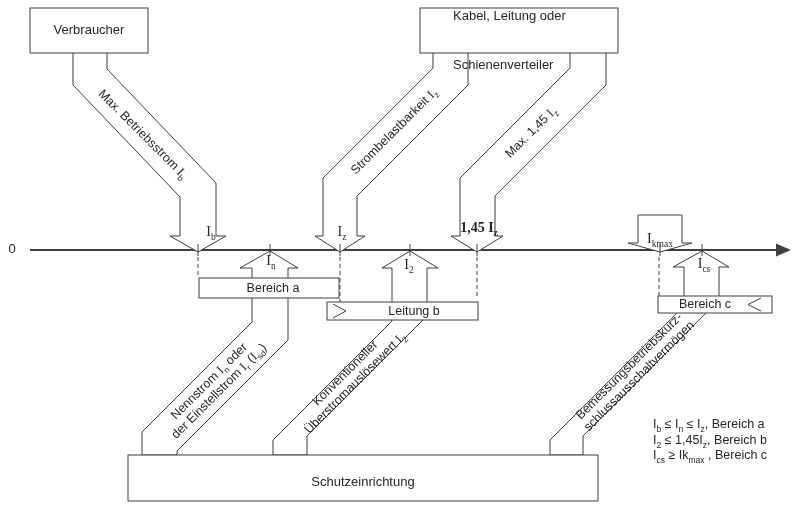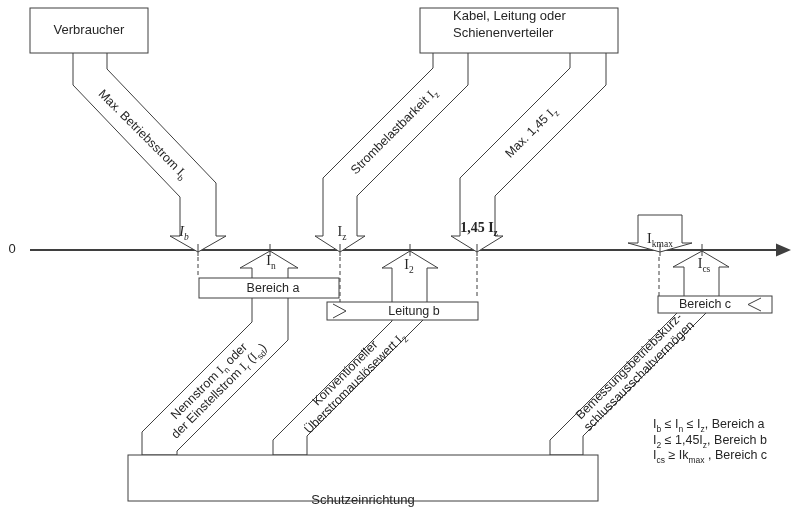--- a/index.html
+++ b/index.html
@@ -75,34 +75,34 @@
         <line x1="477" y1="257" x2="477" y2="297"></line>
         <line x1="659" y1="257" x2="659" y2="296"></line>
       </g>
     </g>
   </svg>
 
   <div class="boxlbl" style="left:30px; top:8px; width:118px; height:45px;">
     <span>Verbraucher</span>
   </div>
 
-  <div class="boxlbl leftalign" style="left:420px; top:8px; width:198px; height:45px; padding-left:33px; box-sizing:border-box;">
+  <div class="boxlbl leftalign" style="left:420px; top:8px; width:198px; height:45px; padding-left:33px; box-sizing:border-box;gap:32px;">
     <span>Kabel, Leitung oder</span>
     <span>Schienenverteiler</span>
   </div>
 
-  <div class="boxlbl" style="left:128px; top:455px; width:470px; height:54px;margin-top:18px;">
+  <div class="boxlbl" style="left:128px; top:455px; width:470px; height:54px;">
     <span>Schutzeinrichtung</span>
   </div>
 
   <div class="lbl" style="left:12px; top:249px; font-size:13px;">
     <span>0</span>
   </div>
 
-  <div class="lbl axsym" style="left:184px; top:232px;font-style:italic;">
+  <div class="lbl axsym" style="left:211px; top:232px;">
     <span>I</span><sub>b</sub>
   </div>
   <div class="lbl axsym" style="left:342px; top:232px;">
     <span>I</span><sub>z</sub>
   </div>
   <div class="lbl axsym" style="left:479px; top:228px;font-weight:bold;">
     <span>1,45 </span><span class="sy">I</span><sub>z</sub>
   </div>
   <div class="lbl axsym" style="left:660px; top:228px;margin-top:11px;">
     <span>I</span><sub>kmax</sub>

